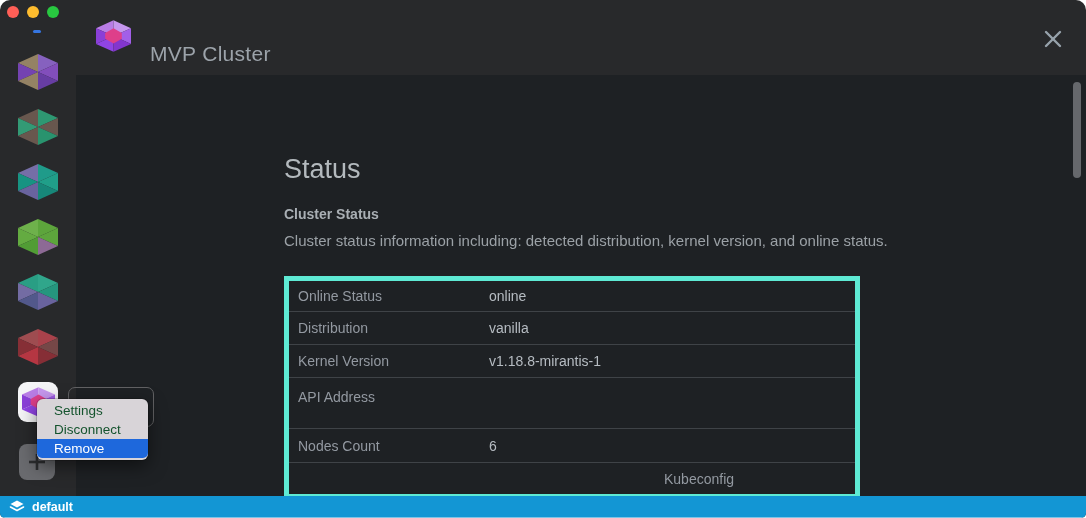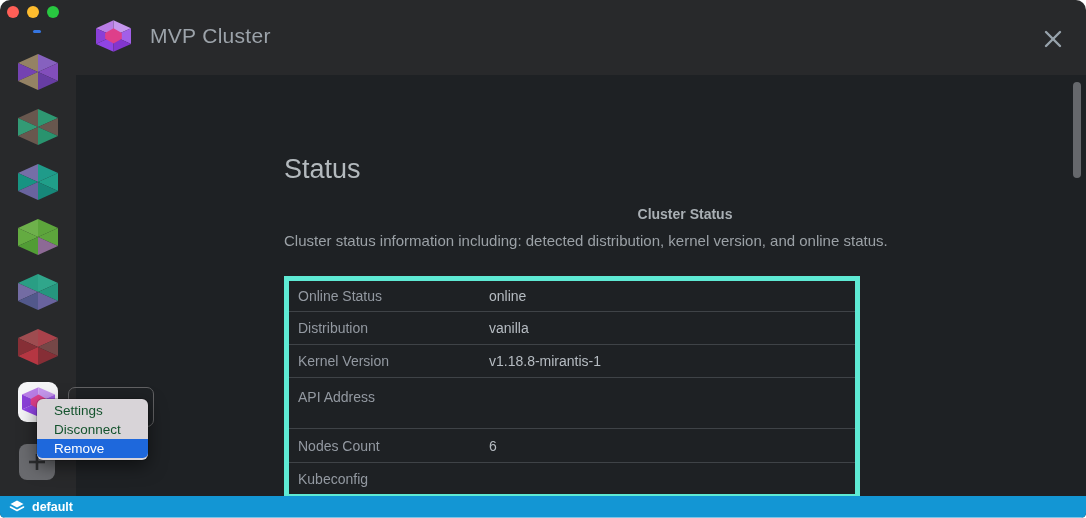--- a/index.html
+++ b/index.html
@@ -10,21 +10,21 @@
     position:relative;width:1086px;height:518px;background:#28292b;
     border-radius:10px 10px 5px 5px;overflow:hidden;
   }
 
   
   .traffic-lights{position:absolute;top:6px;left:7px;display:flex;gap:8px;z-index:6;}
   .traffic-light{width:12px;height:12px;border-radius:50%;}
 
   .header-icon{position:absolute;left:96px;top:20px;width:35px;height:32px;z-index:6;}
   .header-title{
-    position:absolute;left:150px;top:24px;font-size:21px;color:#9ca3aa;
+    position:absolute;left:150px;top:42px;font-size:21px;color:#9ca3aa;
     letter-spacing:.3px;z-index:6;font-weight:400;
   }
   .close-button{position:absolute;right:19px;top:25px;width:28px;height:28px;cursor:pointer;z-index:6;}
   .close-button svg{width:100%;height:100%;}
 
   
   .sidebar{position:absolute;left:0;top:44px;width:76px;z-index:4;}
   .cluster-slot{width:76px;height:55px;display:flex;align-items:center;justify-content:center;}
   .cluster-icon{width:40px;height:36px;cursor:pointer;opacity:.92;}
   .cluster-icon svg{width:100%;height:100%;display:block;}
@@ -40,33 +40,33 @@
     background:#6a6b6f;display:flex;align-items:center;justify-content:center;cursor:pointer;z-index:4;
   }
 
   
   .content{
     position:absolute;left:76px;top:75px;right:0;bottom:22px;background:#1e2124;
     z-index:1;overflow:hidden;
   }
   .content-inner{padding:63px 0 0 208px;}
   .page-title{font-size:27px;font-weight:400;color:#b3b9bd;margin:16px 0 21px 0;}
-  .section-title{font-size:14px;font-weight:700;color:#a9afb4;margin:0 0 10px 0;text-align:center;}
+  .section-title{font-size:14px;font-weight:700;color:#a9afb4;margin:0 0 10px 0;}
   .section-description{font-size:15px;font-weight:400;color:#9ba1a6;margin:0 0 27px 0;}
 
   .status-table{width:576px;border:5px solid #5eead4;}
   .table-row{display:flex;align-items:center;border-bottom:1px solid #3f4347;}
   .table-row:last-child{border-bottom:none;}
   .table-row:nth-child(1){height:31px;}
   .table-row:nth-child(2){height:33px;}
   .table-row:nth-child(3){height:33px;}
   .table-row:nth-child(4){height:51px;align-items:flex-start;}
   .table-row:nth-child(4) .cell{padding-top:11px;}
   .table-row:nth-child(5){height:34px;}
-  .table-row:nth-child(6){height:31px;}
+  .table-row:nth-child(6){height:31px;justify-content:flex-end;}
   .cell{font-size:14px;}
   .cell.label{width:200px;padding-left:9px;color:#9399a1;flex:none;}
   .cell.value{color:#b6bcc2;}
 
   .scrollbar-thumb{position:absolute;right:5px;top:7px;width:8px;height:96px;border-radius:4px;background:#66686c;}
 
   
   .cluster-tooltip{
     position:absolute;left:68px;top:387px;width:86px;height:40px;
     border:1px solid #616163;border-radius:7px;z-index:7;background:transparent;

